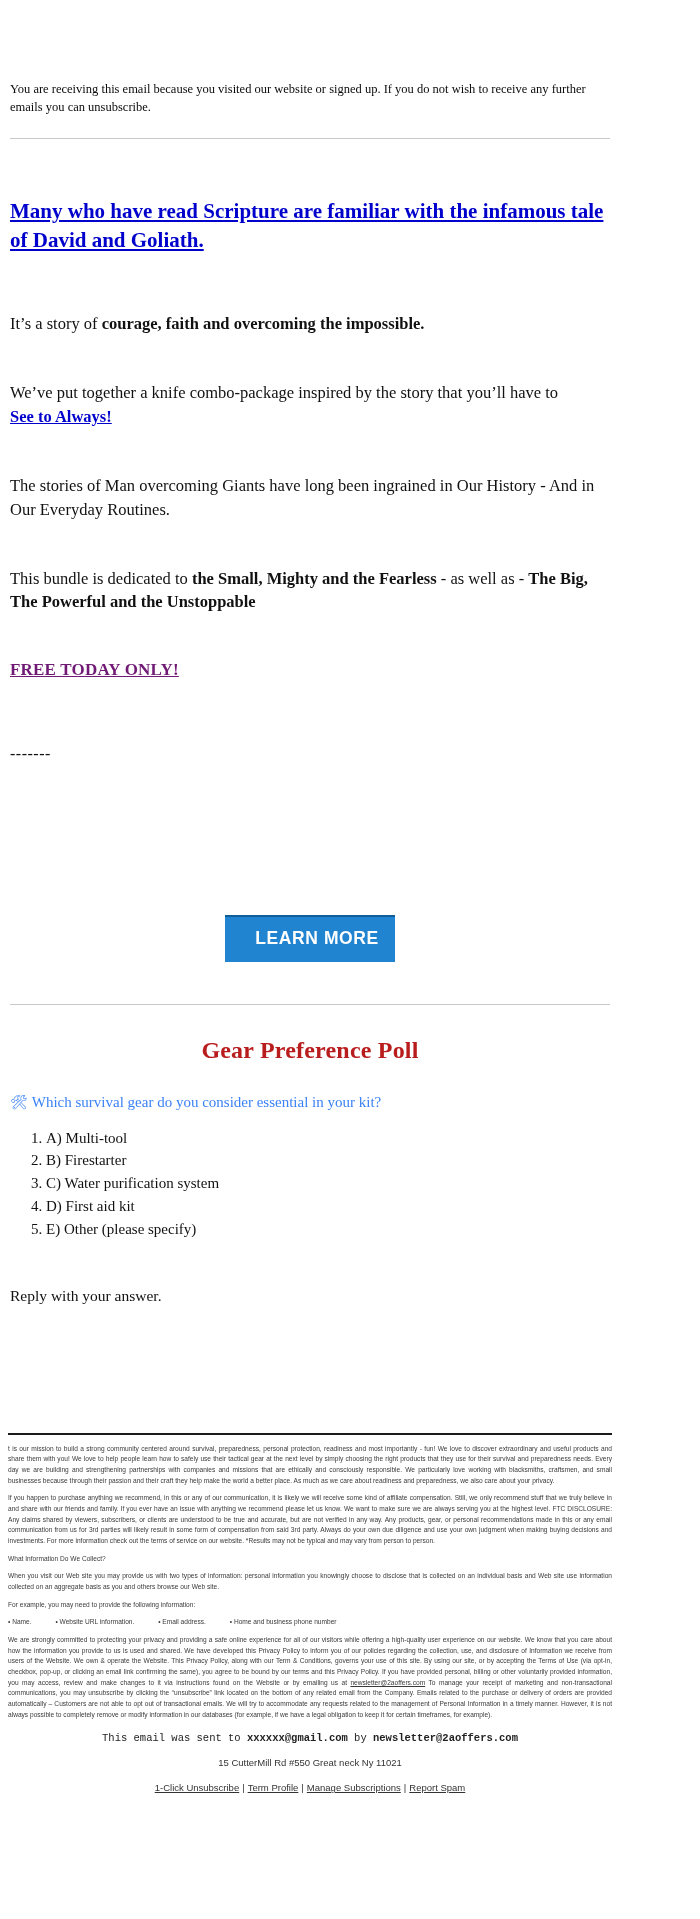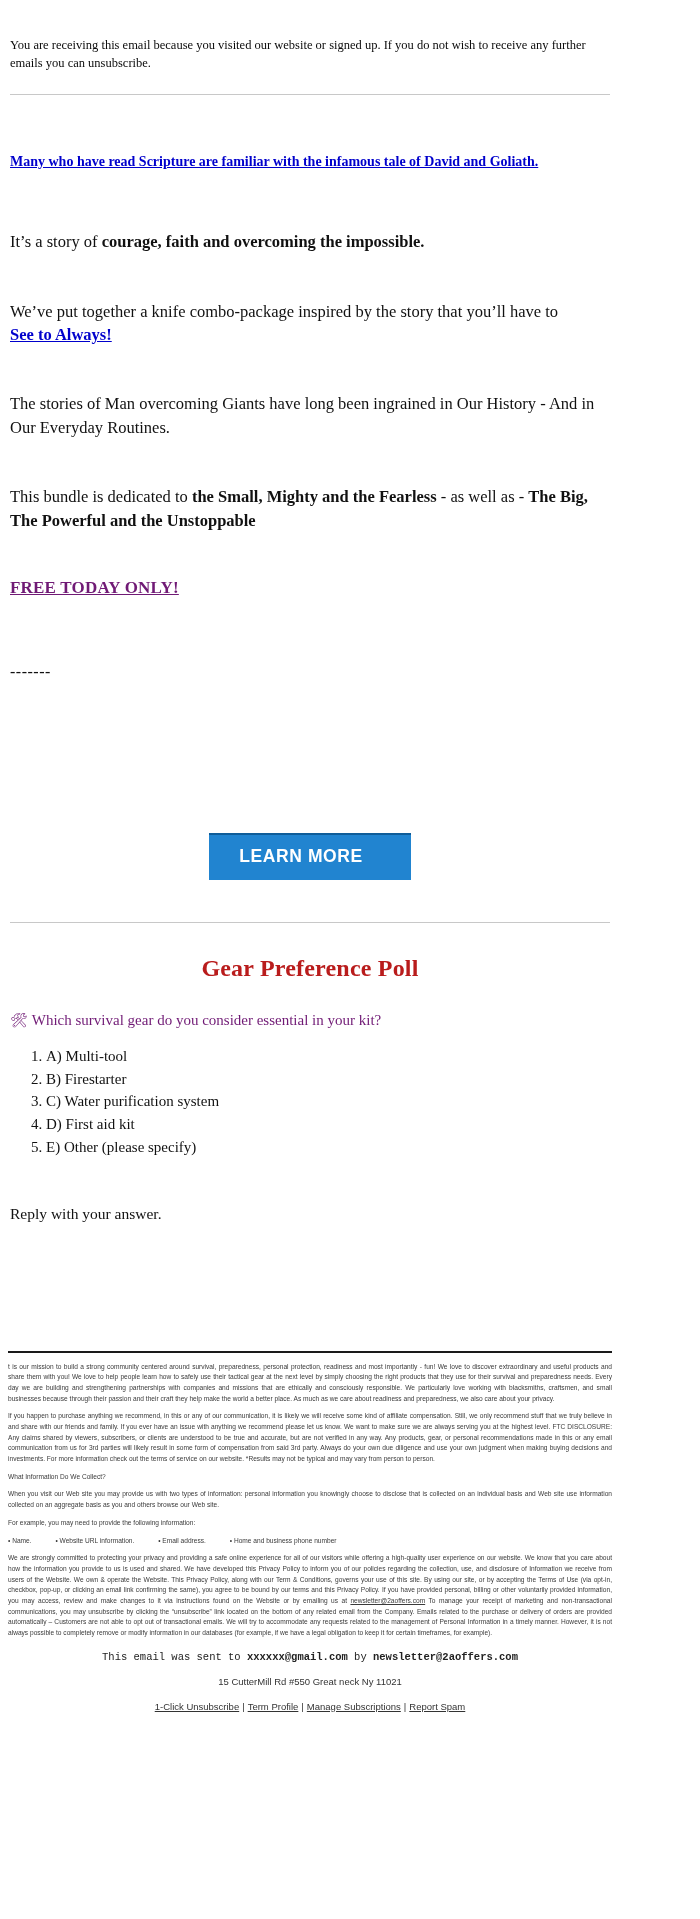--- a/index.html
+++ b/index.html
@@ -7,21 +7,21 @@
     padding: 0;
     background: #ffffff;
   }
   body {
     width: 700px;
     min-height: 1919px;
     font-family: "Liberation Serif", "DejaVu Serif", serif;
     color: #000000;
     -webkit-font-smoothing: antialiased;
   }
-  .page { width: 620px; position: relative; }
+  .page { width: 620px; position: relative; margin-top: 44px; }
 
   
   .preheader {
     font-family: "Liberation Serif", serif;
     font-size: 12.5px;
     line-height: 1.45;
     color: #0a0a0a;
     padding: 36px 18px 0 10px;
   }
   .rule {
@@ -32,21 +32,21 @@
   }
 
   
   .body-wrap { padding: 0 10px; }
   .gap-xl { height: 58px; }
   .gap-lg { height: 46px; }
   .gap-sm { height: 18px; }
 
   .headline-link {
     display: block;
-    font-size: 14px;
+    font-size: 21px;
     font-weight: bold;
     line-height: 1.35;
     color: #0000cc;
     text-decoration: underline;
   }
   p.copy {
     margin: 0;
     font-size: 16.5px;
     line-height: 1.42;
     color: #111111;
@@ -86,21 +86,21 @@
   }
   .cta-btn {
     display: inline-block;
     background: #2184d0;
     border-top: 2px solid #0f5d99;
     color: #ffffff;
     font-family: "Liberation Sans", sans-serif;
     font-size: 17.5px;
     font-weight: bold;
     letter-spacing: .6px;
-    padding: 13px 48px 14px 30px;
+    padding: 13px 16px 14px 30px;
     text-decoration: none;
     line-height: 1;
   }
 
   
   .poll-rule {
     border: none;
     border-top: 1px solid #c8c8c8;
     margin: 42px 10px 0 10px;
   }
@@ -109,21 +109,21 @@
     font-size: 24px;
     font-weight: bold;
     margin: 32px 0 0 0;
     color: #b91c1c;
     letter-spacing: .2px;
   }
   .poll-question {
     margin: 30px 0 0 0;
     padding: 0 10px;
     font-size: 15px;
-    color: #701a75;
+    color: #3b82f6;
   }
   .poll-icon { font-size: 14px; margin-right: 4px; }
   ol.poll-list {
     margin: 16px 0 0 0;
     padding-left: 46px;
     font-size: 15px;
     line-height: 1.52;
     color: #111;
   }
   .reply-line {

